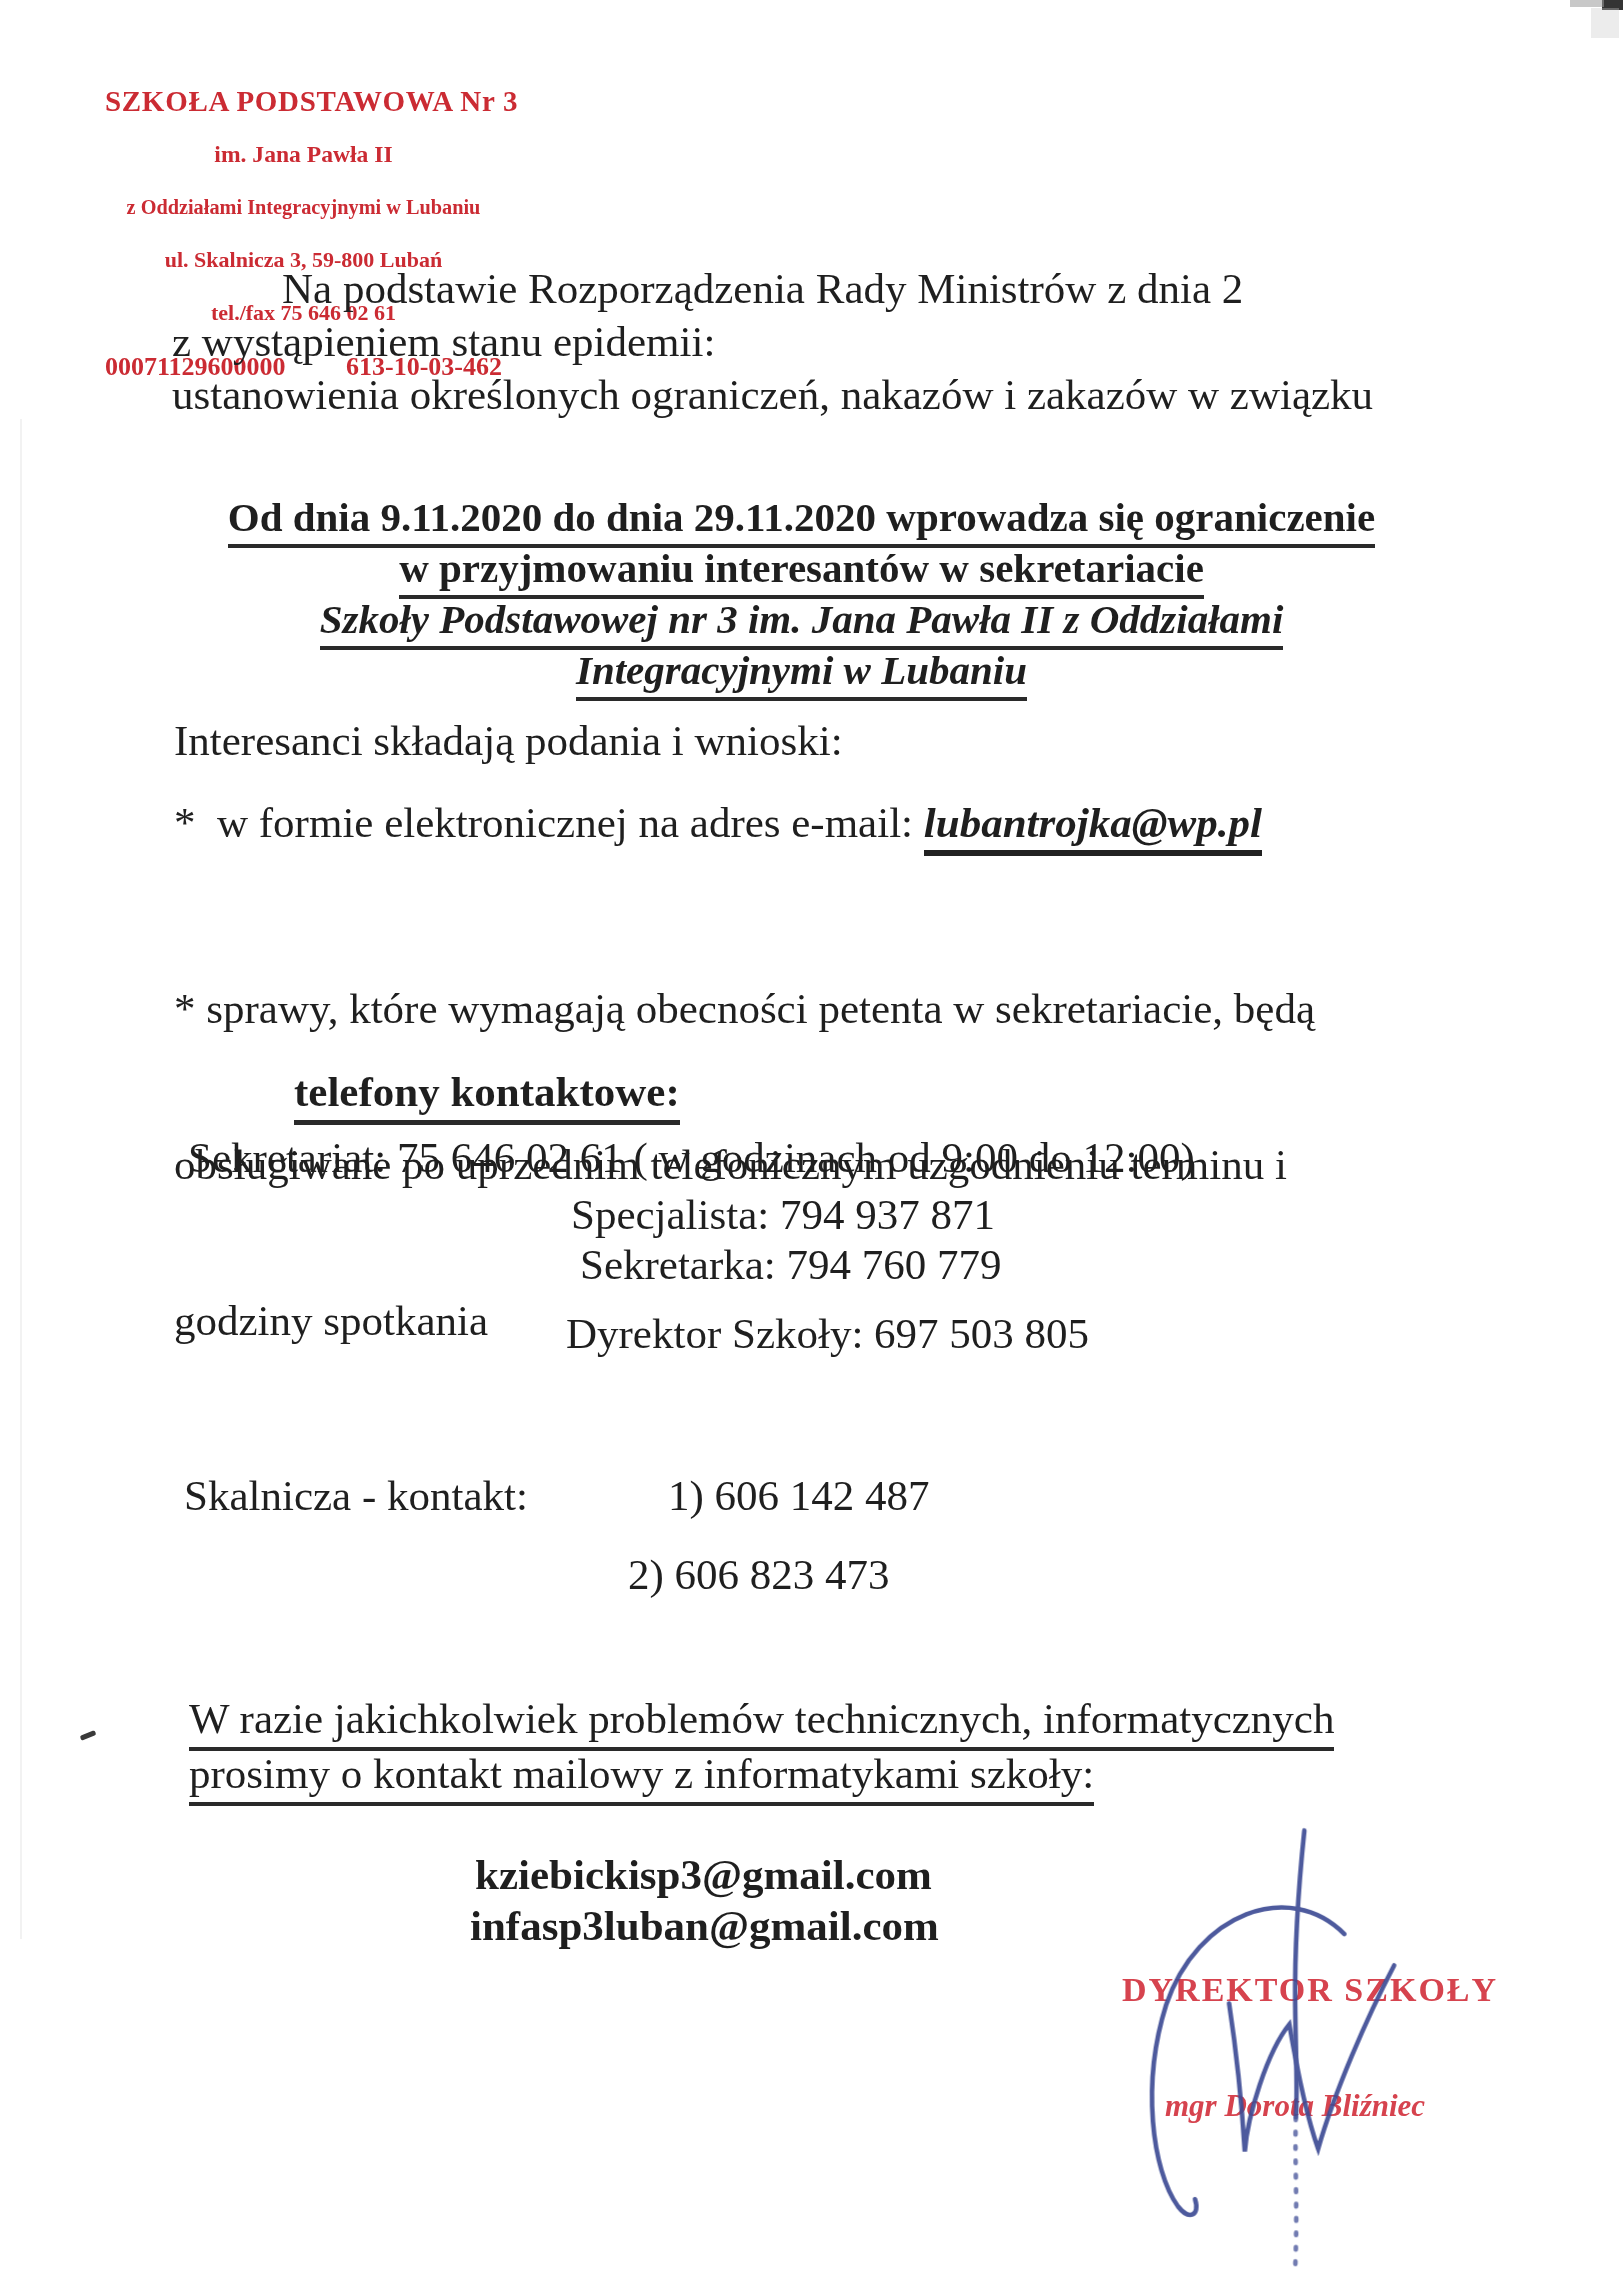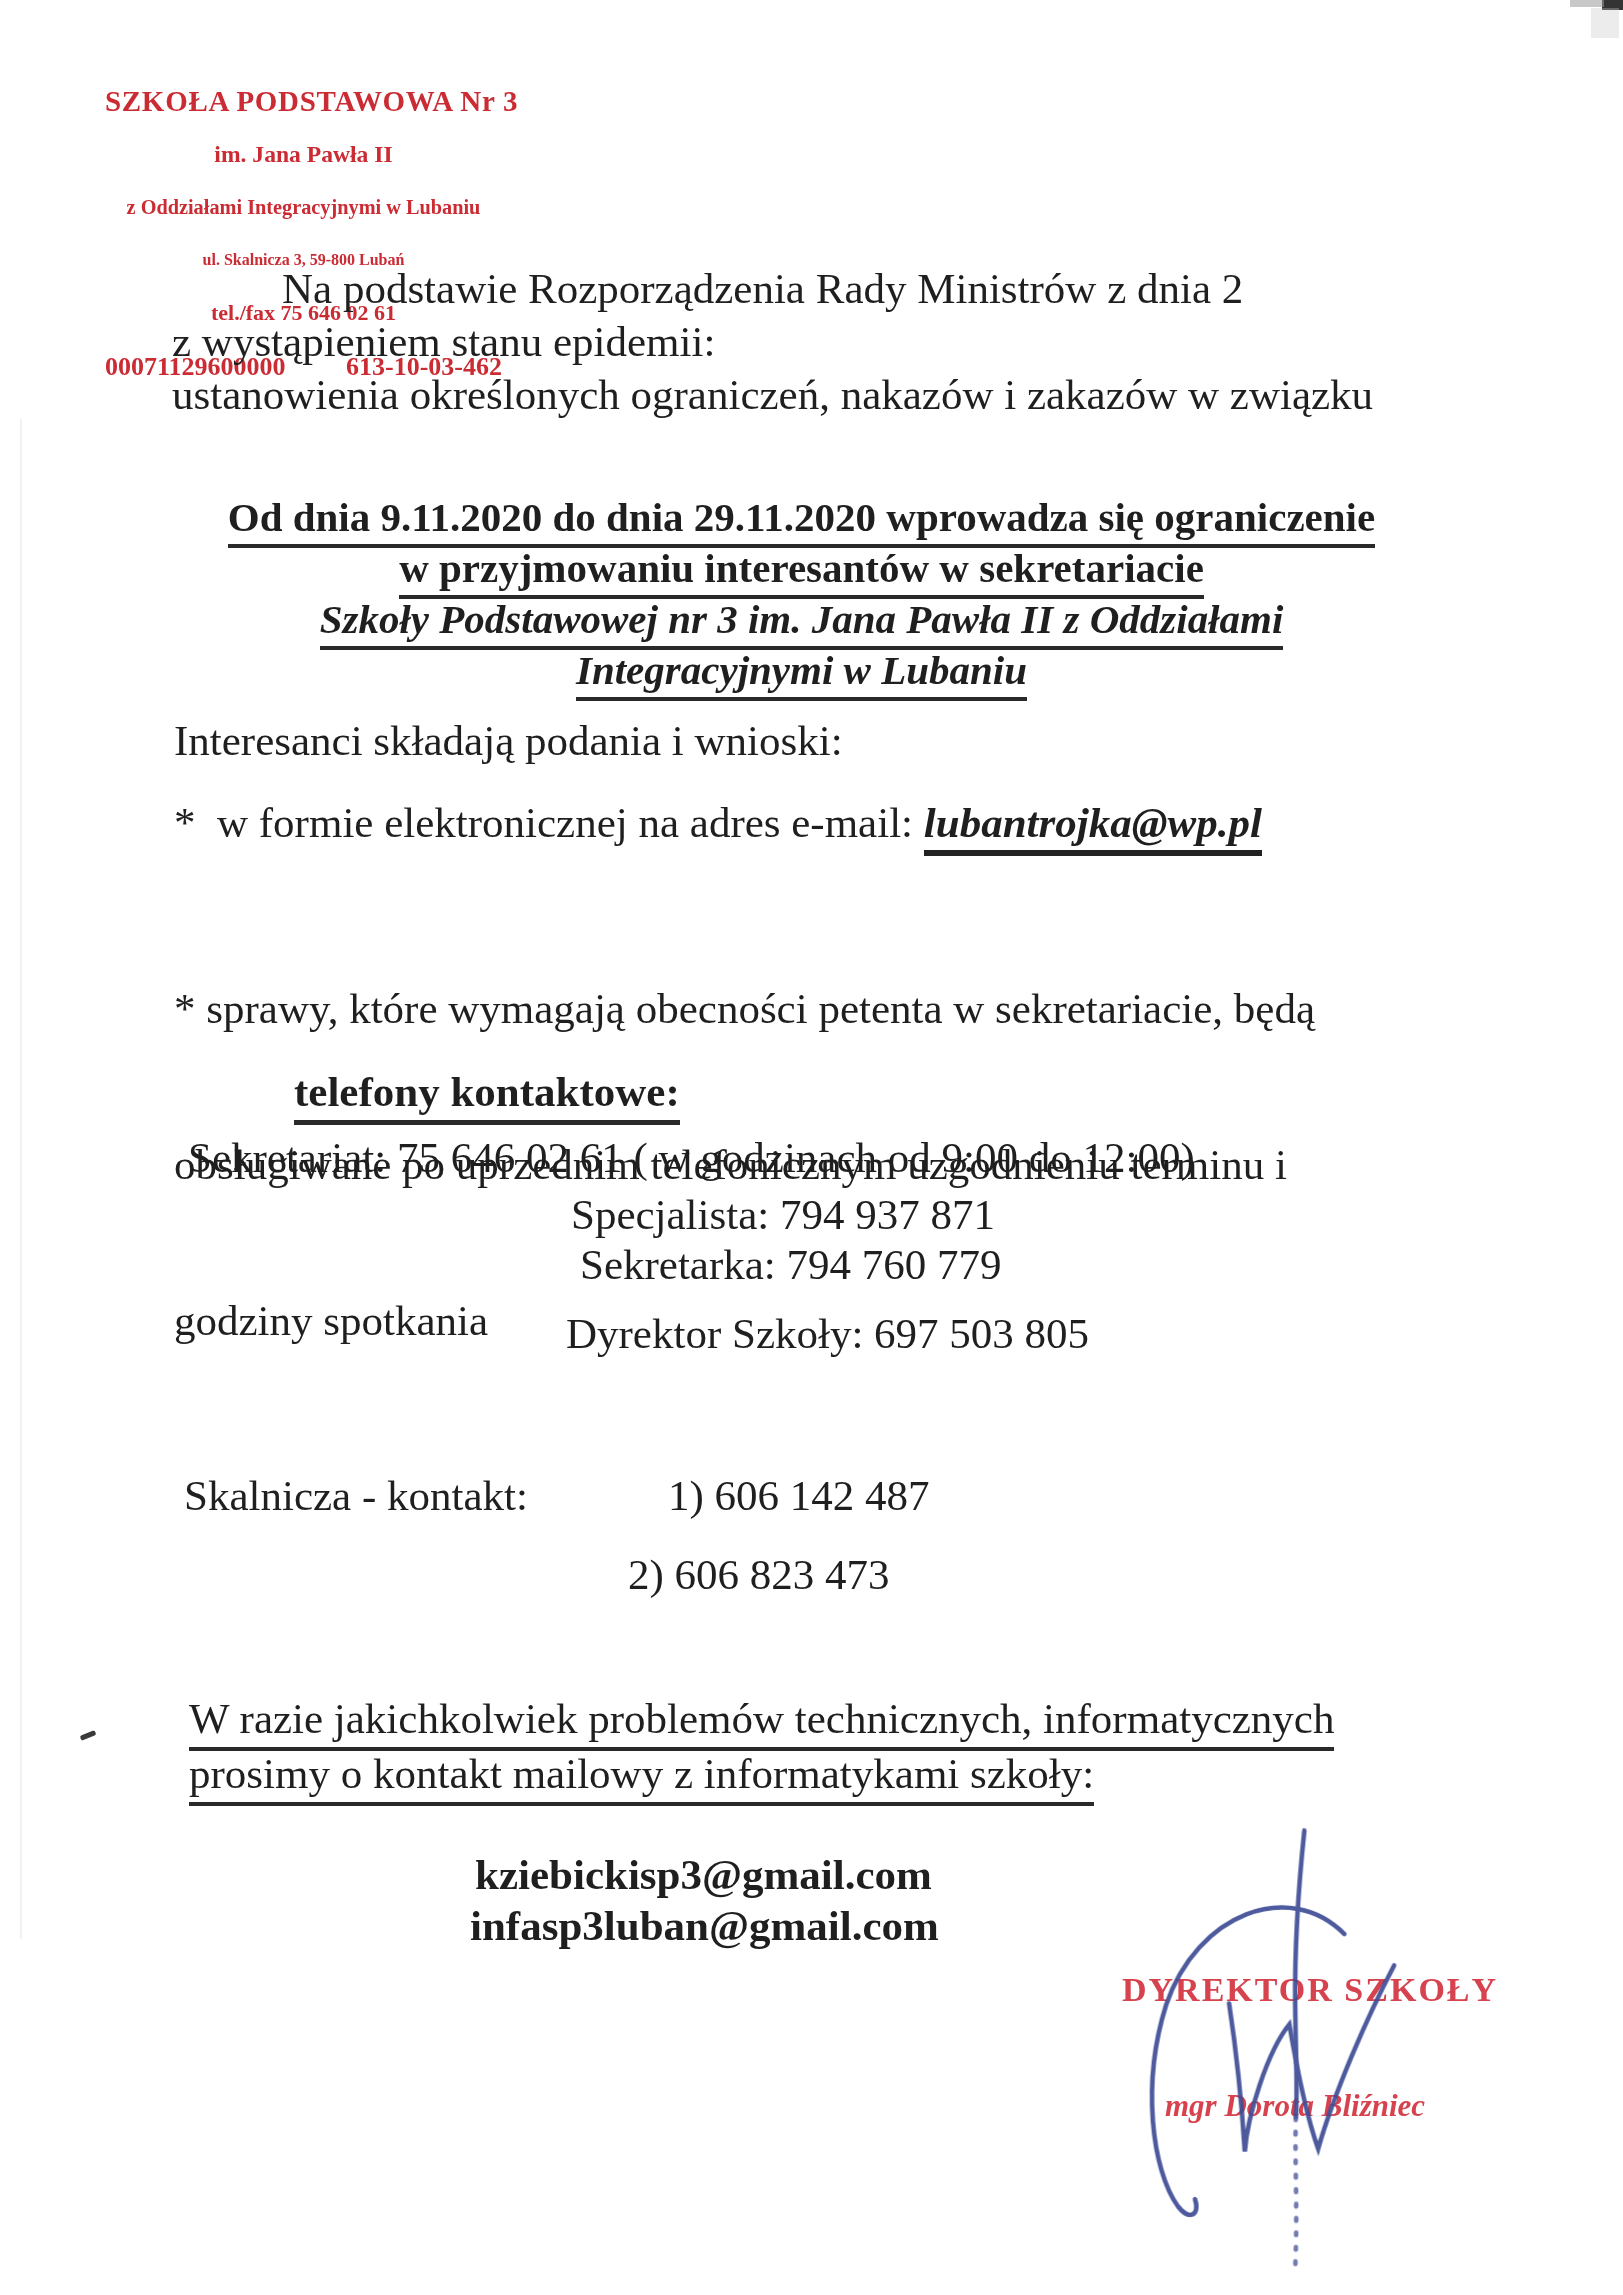--- a/index.html
+++ b/index.html
@@ -25,21 +25,21 @@
 
   
   .stamp{
     position:absolute;left:105px;top:63px;width:397px;
     text-align:center;color:var(--stamp-red);font-weight:bold;
     white-space:pre;
   }
   .stamp .s1{font-size:29px;line-height:32px;letter-spacing:0.7px;}
   .stamp .s2{font-size:23.6px;line-height:31px;}
   .stamp .s3{font-size:20.3px;line-height:31px;}
-  .stamp .s4{font-size:16px;line-height:30px;}
+  .stamp .s4{font-size:22px;line-height:30px;}
   .stamp .s5{font-size:22px;line-height:31px;}
   .stamp .s6{font-size:26px;line-height:33px;display:flex;justify-content:space-between;}
 
   
   .intro{position:absolute;left:172px;top:262px;width:1277px;}
   .intro div{line-height:53px;font-size:43px;white-space:pre;}
   .intro .first{text-indent:110px;}
 
   
   .notice{position:absolute;left:174px;top:493px;width:1255px;text-align:center;}

